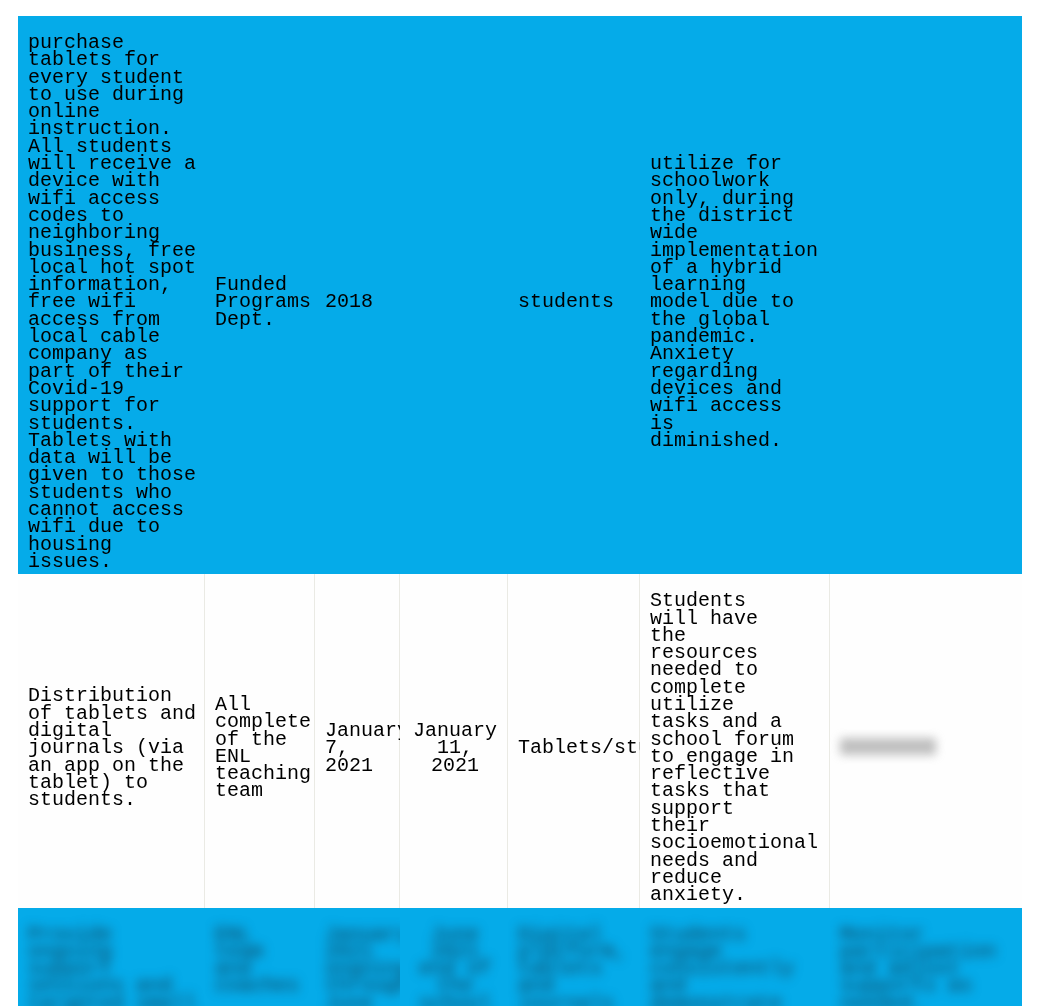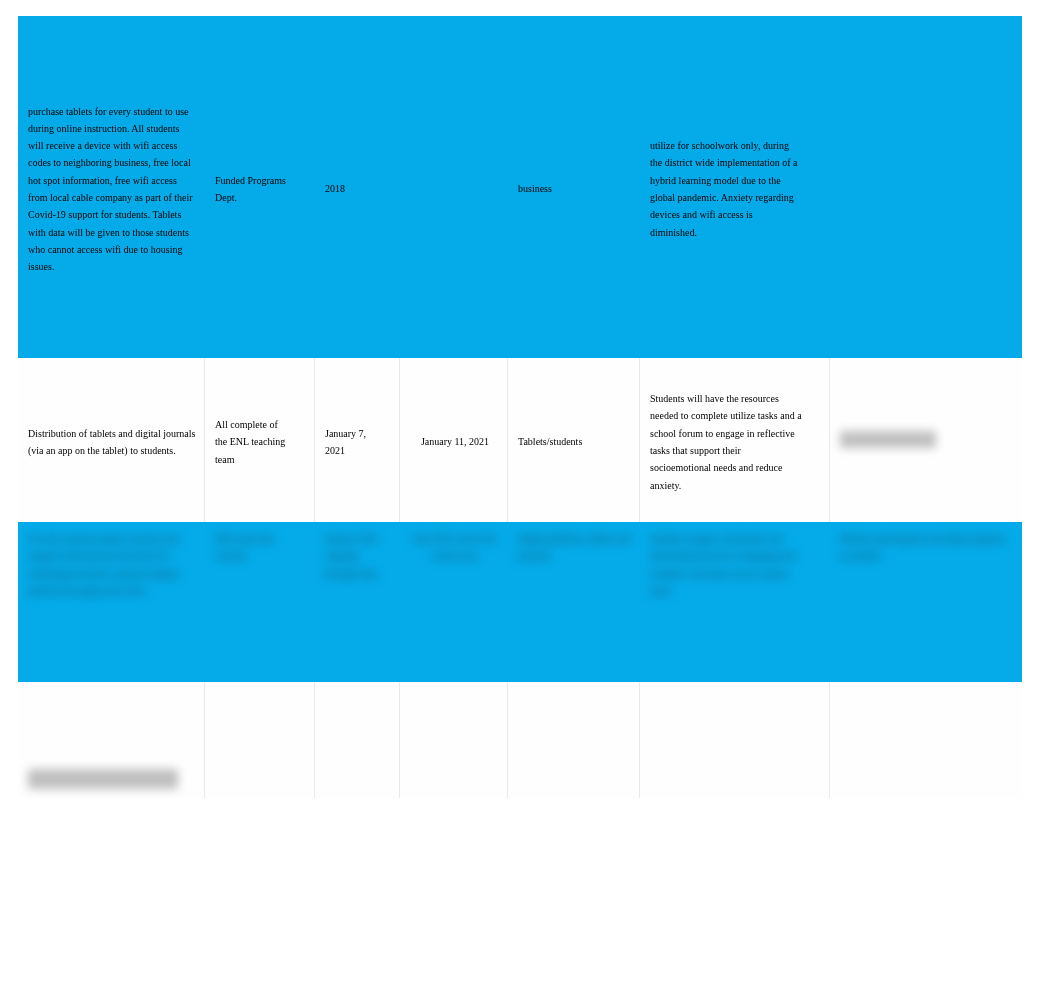--- a/index.html
+++ b/index.html
@@ -29,25 +29,26 @@
   #plan-table {
     position: absolute;
     left: 18px;
     top: 16px;
     width: 1004px;
     border-collapse: collapse;
     table-layout: fixed;
   }
   #plan-table td {
     vertical-align: middle;
-    padding: 8px 8px 4px 10px;
-    font-size: 10px;
+    padding: 18px 8px 4px 10px;
+    font-size: 20px;
     line-height: 17.3px;
     border: 0;
     overflow: hidden;
+    font-family: Liberation Mono, monospace;
   }
 
   
   .c1 { width: 187px; }
   .c2 { width: 110px; }
   .c3 { width: 85px;  }
   .c4 { width: 108px; }
   .c5 { width: 132px; }
   .c6 { width: 190px; }
   .c7 { width: 192px; }
@@ -140,21 +141,21 @@
         <td class="va-middle">
           <span class="cell-text narrow-2">Funded Programs Dept.</span>
         </td>
         <td class="va-middle">
           <span class="cell-text narrow-3">2018</span>
         </td>
         <td class="va-middle">
           <span class="cell-text narrow-4"></span>
         </td>
         <td class="va-middle">
-          <span class="cell-text">business</span>
+          <span class="cell-text">students</span>
         </td>
         <td class="va-middle">
           <span class="cell-text narrow-6">utilize for schoolwork only, during the district wide implementation of a hybrid learning model due to the global pandemic. Anxiety regarding devices and wifi access is diminished.</span>
         </td>
         <td class="va-middle">
           <span class="cell-text"></span>
         </td>
       </tr>
 
       <tr class="row-white r2">

